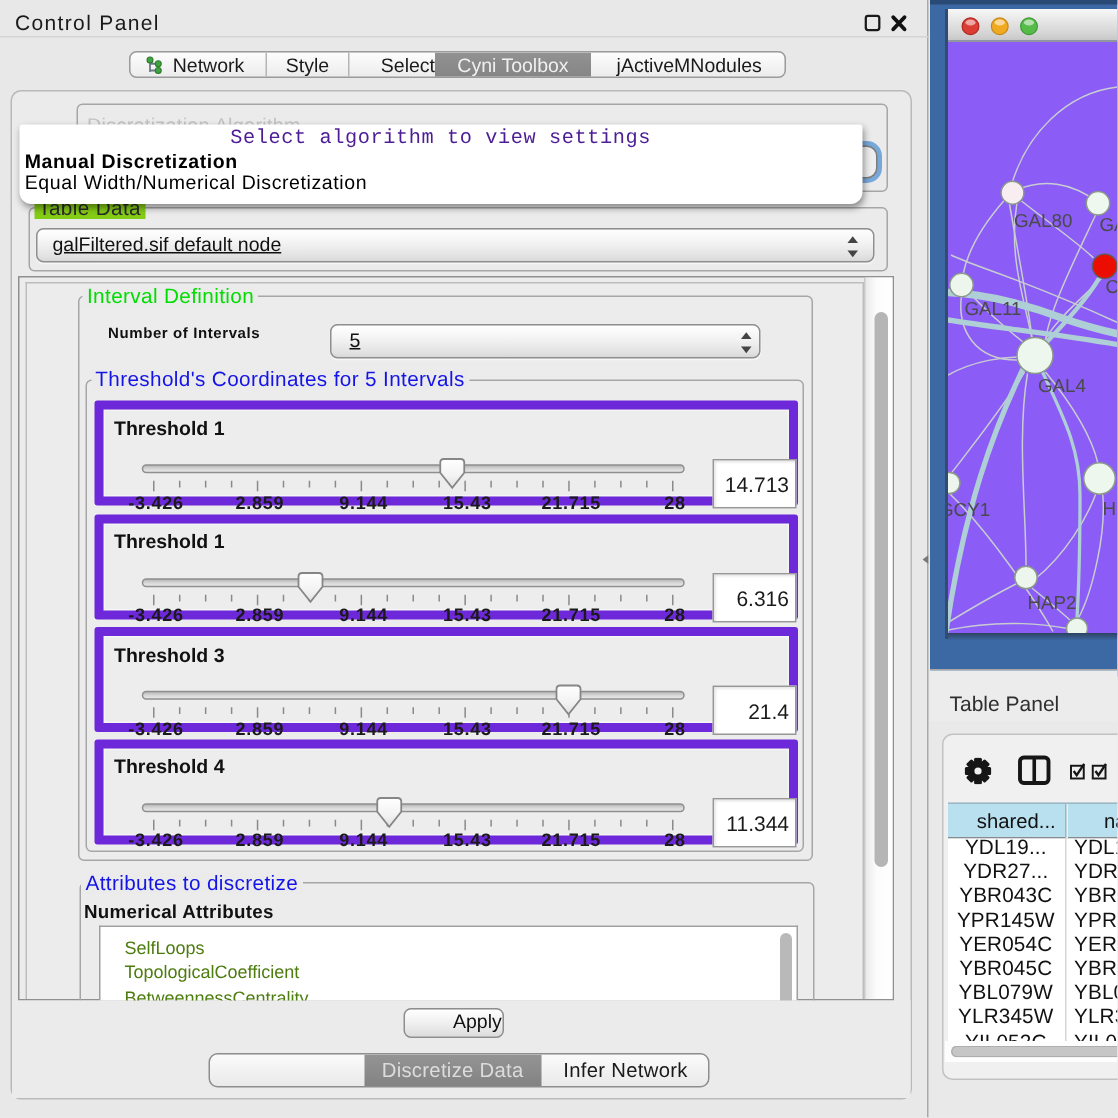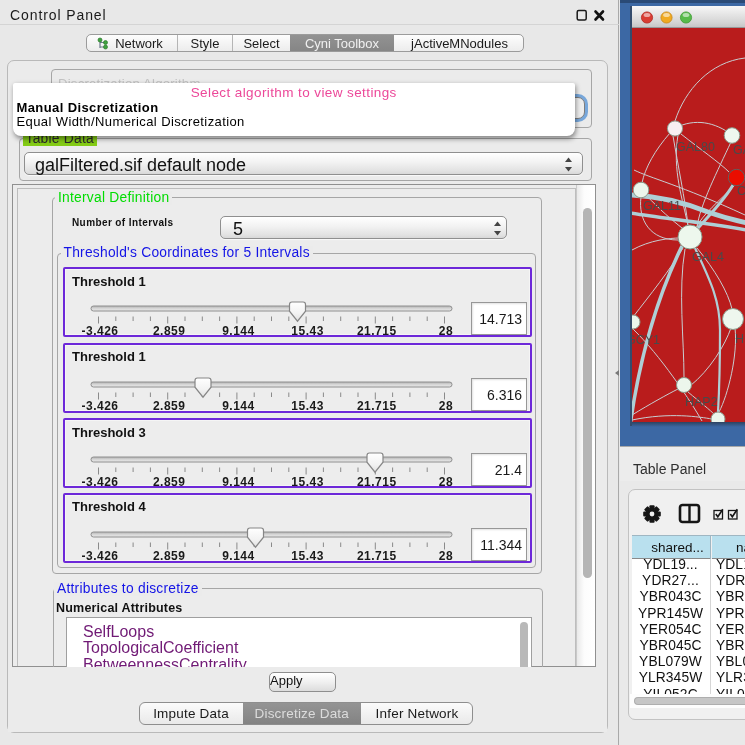--- a/index.html
+++ b/index.html
@@ -5,27 +5,27 @@
 * { margin:0; padding:0; box-sizing:border-box; }
 html,body { width:745px; height:745px; overflow:hidden; }
 body { font-family:"Liberation Sans", sans-serif; background:#e8e8e8; position:relative; }
 .abs { position:absolute; }
 .gbox { position:absolute; border:1px solid #a6a6a6; border-radius:4px; }
 .gtitle { position:absolute; font-size:13.8px; letter-spacing:0.25px; background:#ebebeb; padding:0 3px; line-height:13.5px; }
 .combo { position:absolute; border:1px solid #8f8f8f; border-radius:5px;
   background:linear-gradient(#ffffff, #f2f2f2 45%, #e2e2e2 85%, #d8d8d8); 
   box-shadow:0 1px 1px rgba(255,255,255,.7);
   font-size:12.5px; color:#111; }
-.combo .ctext { position:absolute; left:10px; top:2px; font-size:18px; }
-.thresh { position:absolute; left:63px; width:469px; height:70px; border:2px solid #6d28d9; border-radius:2px; box-shadow:inset 0 0 0 1px #f5f5f5; background:#ededed;}
+.combo .ctext { position:absolute; left:10px; top:2px; font-size:13px;text-decoration:underline; }
+.thresh { position:absolute; left:63px; width:469px; height:70px; border:6px solid #6d28d9; border-radius:2px; box-shadow:inset 0 0 0 1px #f5f5f5; background:#ededed;}
 .tlabel { position:absolute; left:7px; top:4.5px; font-weight:bold; font-size:13px; color:#111; }
 .tfield { position:absolute; left:406px; top:33px; width:56px; height:33px; background:#fff; border:1px solid #979797; box-shadow:inset 1px 1px 2px rgba(0,0,0,.12); }
 .tfield span { position:absolute; right:4px; top:8px; font-size:14px; color:#1a1a1a; }
 .ticklbl { position:absolute; top:54.5px; font-size:12px; font-weight:bold; color:#1a1a1a; width:64px; text-align:center; letter-spacing:0.5px; }
-.rowtxt { font-size:16px; color:#701a75; }
+.rowtxt { font-size:12px; color:#4d7c0f; }
 </style>
 </head>
 <body>
 
 <div class="abs" style="left:0;top:0;width:619px;height:745px;background:#e8e8e8;"></div>
 <div class="abs" style="left:618px;top:0;width:1px;height:745px;background:#a9a9a9;"></div>
 
 <div class="abs" style="left:10px;top:6.5px;font-size:14px;letter-spacing:0.9px;color:#1a1a1a;">Control Panel</div>
 <svg class="abs" style="left:575px;top:8px;" width="32" height="15" viewBox="0 0 32 15">
   <rect x="2.2" y="2.5" width="9" height="9.5" rx="1.5" fill="none" stroke="#1a1a1a" stroke-width="1.5"></rect>
@@ -33,21 +33,21 @@
 </svg>
 
 <div class="abs" style="left:0;top:24px;width:619px;height:1px;background:#d4d4d4;"></div>
 
 <div class="abs" style="left:86px;top:34px;width:438px;height:18px;border:1px solid #9b9b9b;border-radius:5px;background:linear-gradient(#fdfdfd,#ececec);overflow:hidden;">
   <div class="abs" style="left:90px;top:0;width:1px;height:18px;background:#b5b5b5;"></div>
   <div class="abs" style="left:145px;top:0;width:1px;height:18px;background:#b5b5b5;"></div>
   <div class="abs" style="left:203px;top:0;width:104px;height:18px;background:linear-gradient(#929292,#848484);"></div>
   <div class="abs" style="left:0;top:0;width:90px;height:18px;font-size:13px;color:#1a1a1a;text-align:center;line-height:17px;padding-left:14px;">Network</div>
   <div class="abs" style="left:91px;top:0;width:54px;height:18px;font-size:13px;color:#1a1a1a;text-align:center;line-height:17px;">Style</div>
-  <div class="abs" style="left:146px;top:0;width:57px;height:18px;font-size:13px;color:#1a1a1a;text-align:center;line-height:17px;">Select</div>
+  <div class="abs" style="left:146px;top:0;width:57px;height:18px;font-size:13px;color:#1a1a1a;text-align:right;line-height:17px;">Select</div>
   <div class="abs" style="left:203px;top:0;width:104px;height:18px;font-size:13px;color:#f0f0f0;text-align:center;line-height:17px;">Cyni Toolbox</div>
   <div class="abs" style="left:307px;top:0;width:131px;height:18px;font-size:13px;color:#1a1a1a;text-align:center;line-height:17px;">jActiveMNodules</div>
   <svg class="abs" style="left:10px;top:2px;" width="14" height="14" viewBox="0 0 14 14">
     <path d="M3 3 V11 M3 5.5 H7.5 M3 10 H7.5" stroke="#6a7a88" stroke-width="1.2" fill="none"></path>
     <circle cx="3" cy="3" r="2" fill="#3fa33f" stroke="#2c7a2c" stroke-width=".7"></circle>
     <circle cx="8.5" cy="5.5" r="2" fill="#3fa33f" stroke="#2c7a2c" stroke-width=".7"></circle>
     <circle cx="8.5" cy="10" r="2" fill="#3fa33f" stroke="#2c7a2c" stroke-width=".7"></circle>
   </svg>
 </div>
 
@@ -293,53 +293,52 @@
   <div class="abs" style="left:16px;top:21px;"><span class="rowtxt">TopologicalCoefficient</span></div>
   <div class="abs" style="left:16px;top:37.5px;"><span class="rowtxt">BetweennessCentrality</span></div>
   <div class="abs" style="left:452.5px;top:4px;width:8px;height:46px;background:#b9b9b9;border-radius:4px 4px 0 0;"></div>
 </div>
 
 <div class="abs" style="left:576px;top:185px;width:19px;height:481px;background:linear-gradient(90deg,#e9e9e9,#fcfcfc 40%,#ffffff);border-left:1px solid #c9c9c9;"></div>
 <div class="abs" style="left:582.5px;top:208px;width:9px;height:370px;background:#b5b5b5;border-radius:4.5px;"></div>
 
 <div class="abs" style="left:8px;top:667px;width:599px;height:65px;background:#ebebeb;z-index:5;"></div>
 
-<div class="abs" style="left:269px;top:671.5px;width:66.5px;height:20px;border:1px solid #8e8e8e;border-radius:5px;background:linear-gradient(#ffffff,#f0f0f0 50%,#dcdcdc);text-align:left;font-size:13px;color:#111;line-height:16px;z-index:10;">Apply</div>
+<div class="abs" style="left:269px;top:671.5px;width:66.5px;height:20px;border:1px solid #8e8e8e;border-radius:5px;background:linear-gradient(#ffffff,#f0f0f0 50%,#dcdcdc);text-align:right;font-size:13px;color:#111;line-height:16px;z-index:10;">Apply</div>
 
 <div class="abs" style="left:138.5px;top:702px;width:334px;height:22.5px;border:1px solid #8e8e8e;border-radius:6px;background:linear-gradient(#fbfbfb,#e9e9e9);overflow:hidden;z-index:10;">
   <div class="abs" style="left:103px;top:0;width:118.5px;height:23px;background:linear-gradient(#949494,#818181);"></div>
-  <div class="abs" style="left:0;top:0;width:103px;height:23px;font-size:13.5px;letter-spacing:0.2px;color:#1a1a1a;text-align:center;line-height:22px;">Impute Data</div>
   <div class="abs" style="left:103px;top:0;width:118.5px;height:23px;font-size:13.5px;letter-spacing:0.2px;color:#dcdcdc;text-align:center;line-height:22px;">Discretize Data</div>
   <div class="abs" style="left:221.5px;top:0;width:112px;height:23px;font-size:13.5px;letter-spacing:0.2px;color:#1a1a1a;text-align:center;line-height:22px;">Infer Network</div>
 </div>
 
 <svg class="abs" style="left:615px;top:369.5px;" width="4" height="6" viewBox="0 0 4 6">
     <path d="M4 0 L0 3 L4 6 Z" fill="#787878"></path>
   </svg>
 
 <div class="abs" style="left:13px;top:82.5px;width:561.5px;height:53.5px;background:#ffffff;border-radius:2px 2px 8px 8px;box-shadow:1px 2.5px 5px rgba(0,0,0,.42);z-index:50;">
-  <div class="abs" style="left:0;top:2.5px;width:100%;text-align:center;font-size:13.5px;letter-spacing:0.4px;color:#ec4899;">Select algorithm to view settings</div>
+  <div class="abs" style="left:0;top:2.5px;width:100%;text-align:center;font-size:13.5px;letter-spacing:0.4px;color:#4c1d95;font-family:Liberation Mono, monospace;">Select algorithm to view settings</div>
   <div class="abs" style="left:3.5px;top:17px;font-size:13px;letter-spacing:0.4px;font-weight:bold;color:#000;">Manual Discretization</div>
   <div class="abs" style="left:3.5px;top:31px;font-size:13px;letter-spacing:0.4px;color:#000;">Equal Width/Numerical Discretization</div>
 </div>
 
 <div class="abs" style="left:620px;top:0;width:125px;height:451px;background:#3c68a4;"></div>
 <div class="abs" style="left:620px;top:0;width:125px;height:3px;background:#2a4a76;"></div>
 
 <div class="abs" style="left:630px;top:6px;width:2px;height:420px;background:rgba(40,40,40,.45);"></div>
 <div class="abs" style="left:632px;top:6px;width:113px;height:21.5px;background:linear-gradient(#f7f7f7,#d3d3d3 80%,#c6c6c6);border-bottom:1px solid #979797;"></div>
 <svg class="abs" style="left:640px;top:10.5px;" width="60" height="13" viewBox="0 0 60 13">
   <circle cx="7" cy="6.5" r="5.6" fill="#d93d33" stroke="#b02a23" stroke-width=".8"></circle>
   <circle cx="26.5" cy="6.5" r="5.6" fill="#f0aa22" stroke="#c7881a" stroke-width=".8"></circle>
   <circle cx="46" cy="6.5" r="5.6" fill="#57bb4a" stroke="#3f9a35" stroke-width=".8"></circle>
   <ellipse cx="7" cy="4" rx="3.4" ry="2" fill="rgba(255,255,255,.55)"></ellipse>
   <ellipse cx="26.5" cy="4" rx="3.4" ry="2" fill="rgba(255,255,255,.55)"></ellipse>
   <ellipse cx="46" cy="4" rx="3.4" ry="2" fill="rgba(255,255,255,.55)"></ellipse>
 </svg>
-<div class="abs" style="left:632px;top:28px;width:113px;height:393.5px;background:#b91c1c;overflow:hidden;">
+<div class="abs" style="left:632px;top:28px;width:113px;height:393.5px;background:#8b5cf6;overflow:hidden;">
 <svg width="113" height="394" viewBox="632 28 113 394" style="position:absolute;left:0;top:0;">
   <g fill="none" stroke="#c8cdd1" stroke-width="1">
     <path d="M745 58 C710 62 685 90 675 121"></path>
     <path d="M675 128 C695 118 715 122 732 135"></path>
     <path d="M678 135 C672 170 683 200 688 226"></path>
     <path d="M670 133 C655 150 645 168 642 183"></path>
     <path d="M731 142 C718 170 700 205 697 227"></path>
     <path d="M735 185 C720 200 702 215 696 228"></path>
     <path d="M646 195 C660 210 672 220 682 228"></path>
     <path d="M641 197 C638 220 650 240 678 240"></path>

